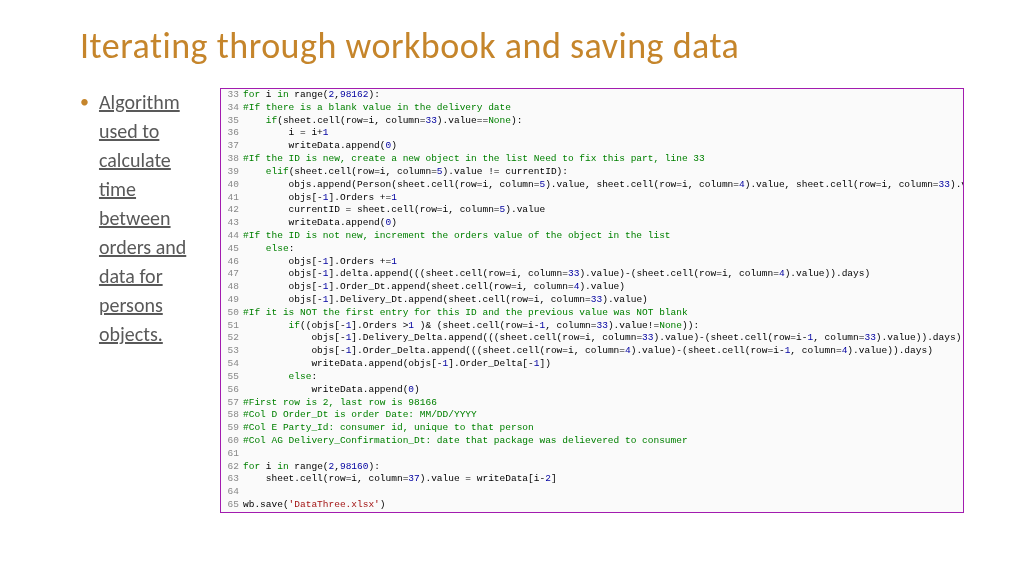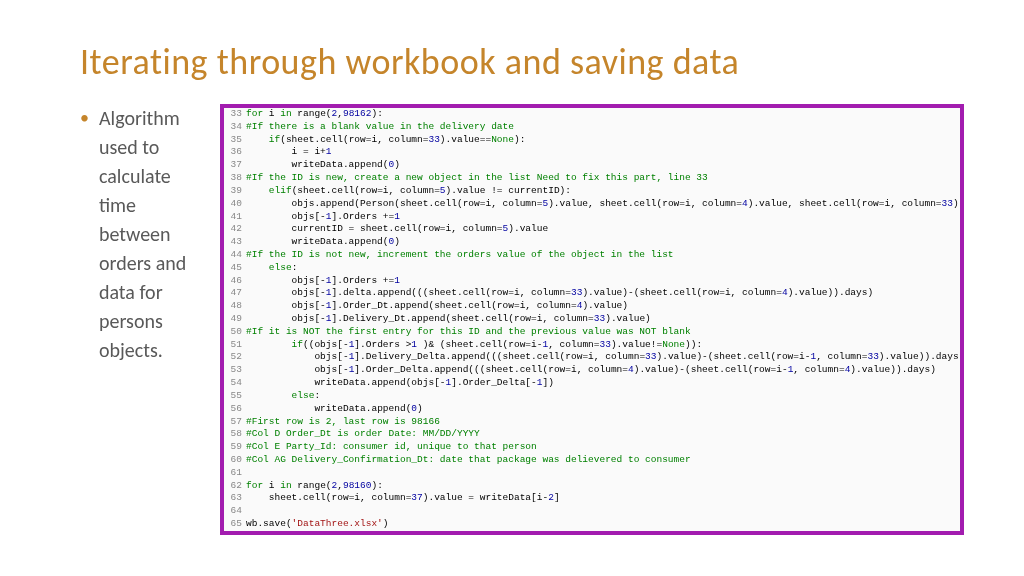--- a/index.html
+++ b/index.html
@@ -5,21 +5,21 @@
   * { margin: 0; padding: 0; box-sizing: border-box; }
   body {
     width: 1024px;
     height: 576px;
     background: #fff;
     font-family: Calibri, Arial, sans-serif;
     position: relative;
     overflow: hidden;
   }
   .slide {
-    padding: 40px 60px 30px 80px;
+    padding: 24px 60px 30px 80px;
   }
   .title {
     font-size: 36px;
     font-weight: 400;
     color: #C5852B;
     margin-bottom: 20px;
     letter-spacing: 0.5px;
   }
   .content {
     display: flex;
@@ -36,24 +36,25 @@
   }
   .bullet-dot {
     color: #C5852B;
     font-size: 18px;
     line-height: 28px;
   }
   .bullet-text {
     font-size: 20px;
     color: #595959;
     line-height: 1.45;
+    text-decoration: underline;
   }
   .code-area {
     flex: 1;
-    border: 4px solid #a21caf;
+    border: 1px solid #a21caf;
     background: #fafafa;
     font-family: "Courier New", monospace;
     font-size: 9.5px;
     line-height: 1.35;
     overflow: hidden;
     white-space: pre;
   }
   .code-line {
     display: flex;
   }

